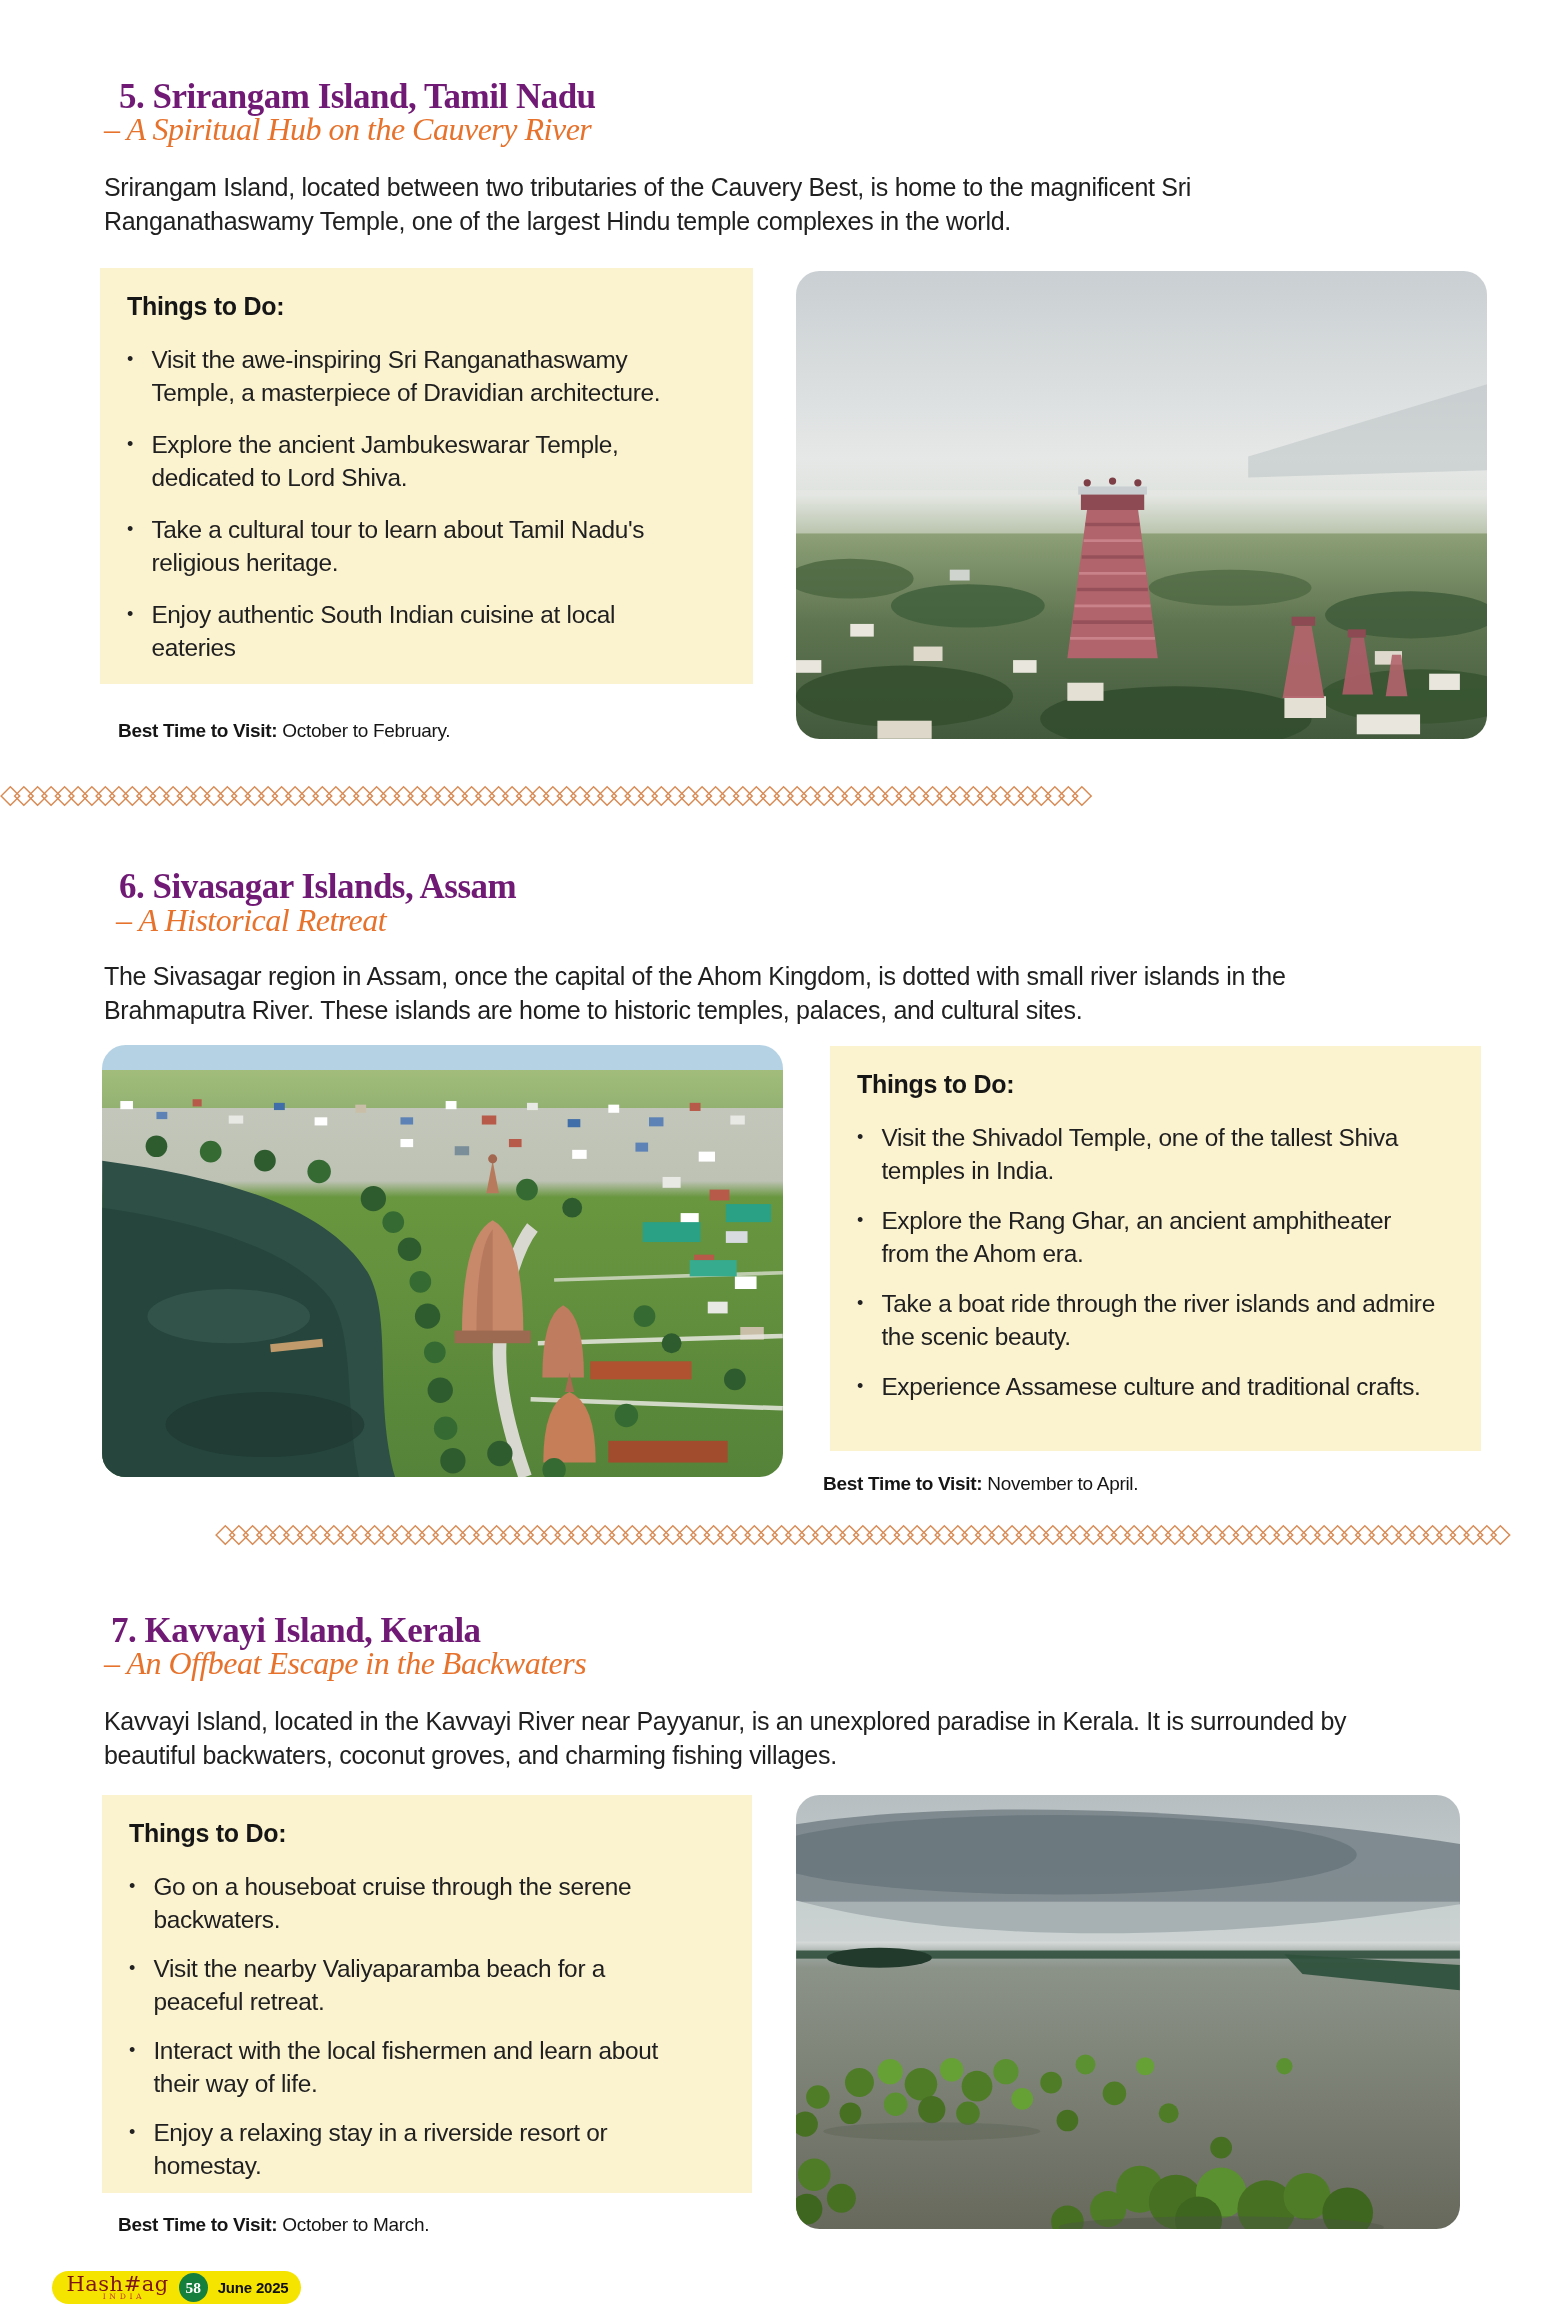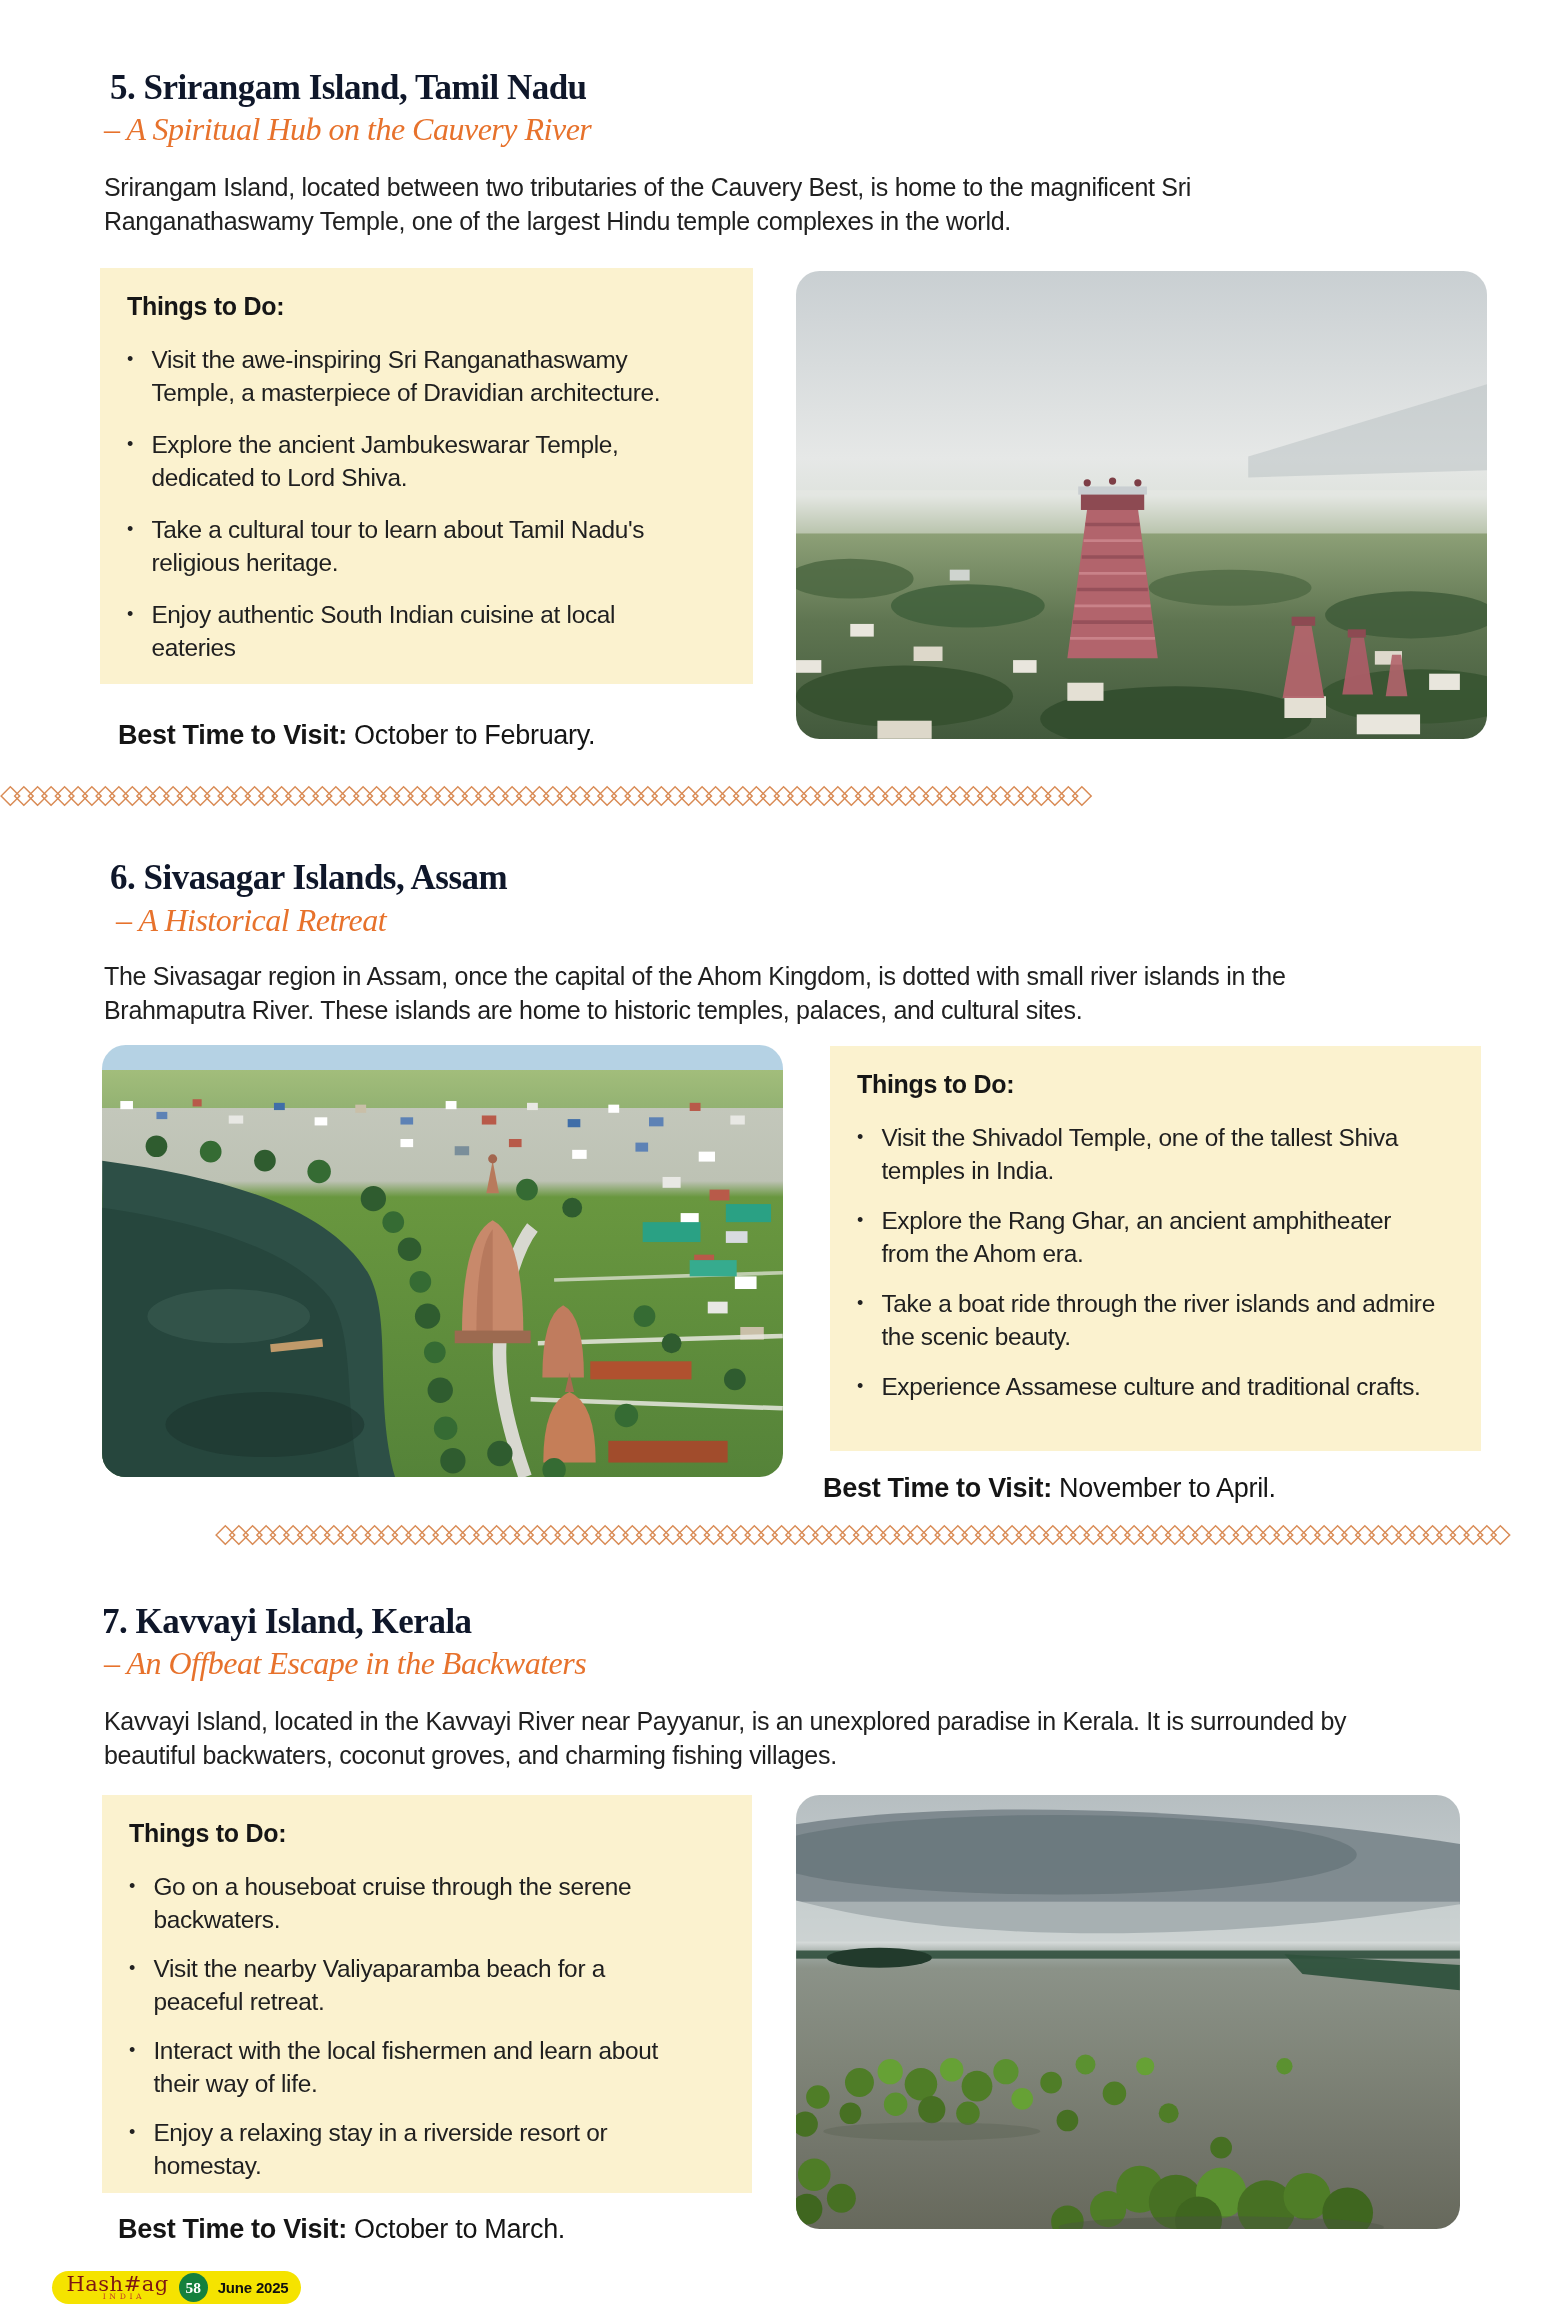--- a/index.html
+++ b/index.html
@@ -1,33 +1,33 @@
 <!DOCTYPE html>
 <html style="font-size:14.5px"><head>
 <meta charset="utf-8">
 <style>
   html,body{margin:0;padding:0;background:#ffffff;}
   .page{position:relative;width:1563px;height:2316px;background:#ffffff;overflow:hidden;
         font-family:"Liberation Sans",sans-serif;color:#1e1e1e;}
   .abs{position:absolute;}
-  h2.sec-h{margin:6px;font-family:"Liberation Serif",serif;font-weight:bold;
-           font-size:35px;line-height:1.12;color:#0f172a;letter-spacing:-0.5px;text-align:right;}
+  h2.sec-h{margin:15px;font-family:"Liberation Serif",serif;font-weight:bold;
+           font-size:35px;line-height:1.12;color:#701a75;letter-spacing:-0.5px;text-align:right;}
   h3.sec-sub{margin:0;font-family:"Liberation Serif",serif;font-weight:normal;font-style:italic;
              font-size:32px;line-height:1.1;color:#e7722c;letter-spacing:-0.5px;}
   p.intro{margin:0;font-size:25px;line-height:34px;letter-spacing:-0.3px;color:#202020;}
   .ttd{background:#fbf2cf;box-sizing:border-box;padding:23.5px 52px 18px 27px;overflow:hidden;}
   .ttd.wide{padding-right:36px;}
   .ttd-h{font-weight:bold;font-size:25px;letter-spacing:-0.3px;margin-bottom:22px;color:#161616;}
   .bullet{display:flex;margin-bottom:19px;}
   .s1 .bullet{margin-bottom:17px;}
   .s2 .bullet{margin-bottom:16.3px;}
   .bullet .dot{flex:0 0 24.4px;font-size:18px;line-height:33px;color:#222;}
   .bullet .dot::before{content:"•";}
   .bullet .btxt{font-size:24.4px;line-height:33px;letter-spacing:-0.3px;color:#202020;}
-  .best{margin:0;font-size:27px;letter-spacing:-0.3px;color:#151515;}
+  .best{margin:0;font-size:19px;letter-spacing:-0.3px;color:#151515;}
   .best .bl{font-weight:bold;}
   .divider{white-space:nowrap;overflow:hidden;color:#d98b55;font-size:27px;line-height:22px;
            letter-spacing:-7.2px;font-family:"DejaVu Sans",sans-serif;}
   figure.photo{margin:0;border-radius:23.5px;overflow:hidden;}
   figure.photo svg{display:block;}
   .ph1{background:linear-gradient(180deg,#c9cfd2 0%,#e6e8e7 40%,#dfe3de 48%,#8da077 56%,#5f7551 75%,#42593c 100%);}
   .ph2{background:linear-gradient(180deg,#b5d2e4 0px,#b5d2e4 25px,#a2bd7b 25px,#93b272 63px,#c3c7bb 63px,#bdc2b4 136px,#69973f 152px,#558339 100%);}
   .ph3{background:linear-gradient(180deg,#b6bec1 0%,#c6cdce 22%,#d4d9d8 34%,#9aa49e 37%,#8b9288 40%,#7f8478 62%,#72756a 82%,#67695c 100%);}
   
   .s0-h2{left:104px;top:62px;}

